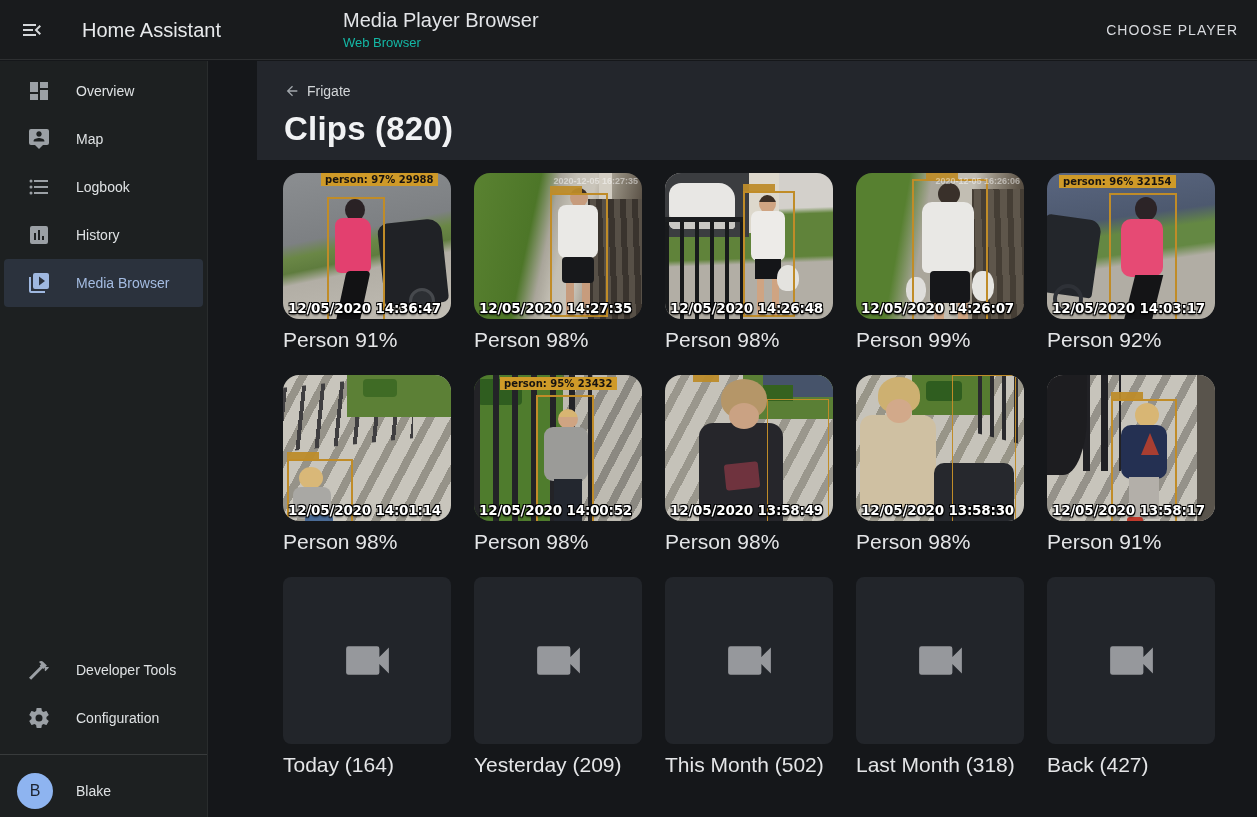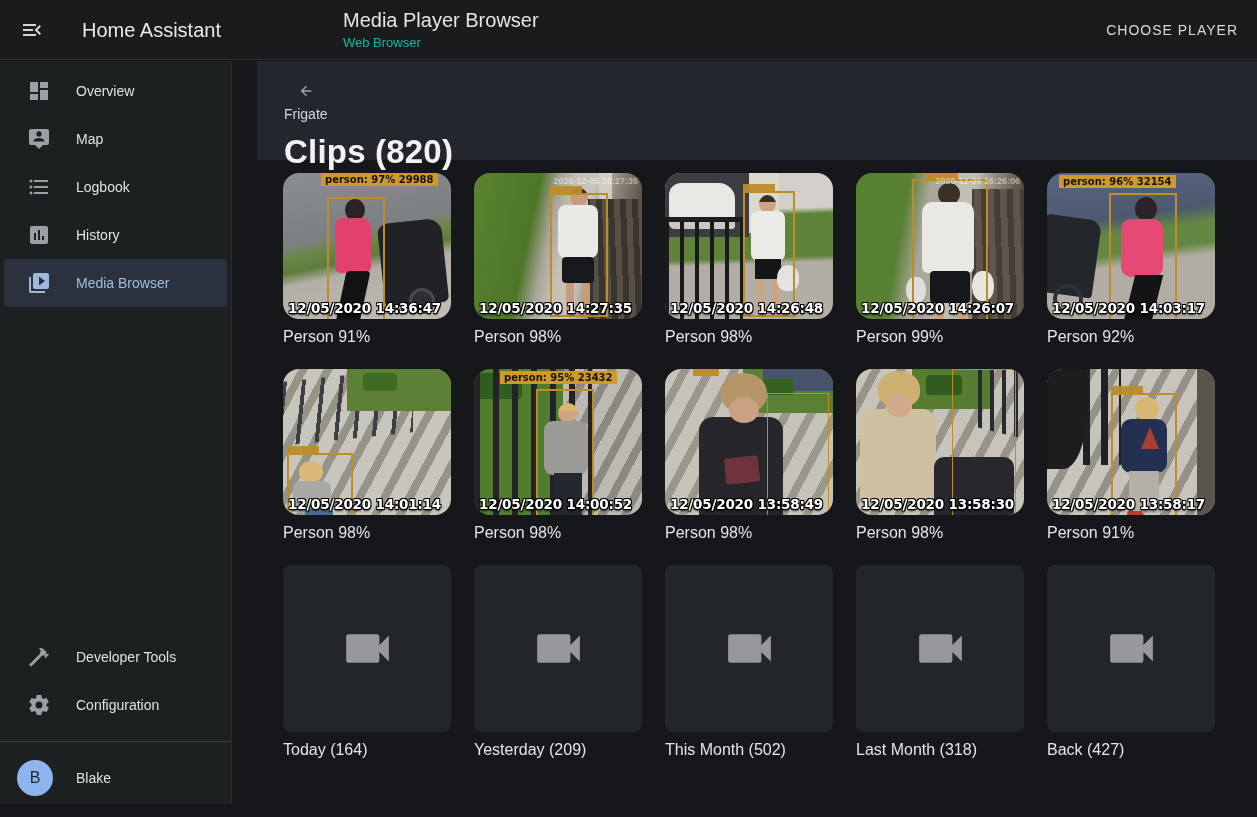--- a/index.html
+++ b/index.html
@@ -13,49 +13,49 @@
     color: #d3d6d9; cursor: pointer; }
   .ha-title { position: absolute; left: 82px; top: 0; line-height: 60px;
     font-size: 20px; color: #e7e9eb; }
   .panel-head { position: absolute; left: 343px; top: 9px; }
   .panel-title { font-size: 20px; font-weight: 500; color: #e3e5e8; }
   .panel-sub { font-size: 13px; color: #14b8a6; margin-top: 3px; }
   .choose-player { position: absolute; right: 19px; top: 0; height: 60px; line-height: 60px;
     font-size: 14px; font-weight: 500; letter-spacing: 1px; color: #d8dade; cursor: pointer; }
 
   
-  .sidebar { position: fixed; left: 0; top: 61px; bottom: 13px; width: 232px;
+  .sidebar { position: fixed; left: 0; top: 61px; bottom: 0; width: 208px;
     background: #1d2021; border-right: 1px solid rgba(255,255,255,0.055); z-index: 20; }
   .sb-list { padding-top: 6px; }
   .sb-item { position: relative; height: 48px; display: flex; align-items: center;
     cursor: pointer; border-radius: 4px; margin: 0 4px; }
   .sb-item .icn { position: absolute; left: 23px; width: 24px; height: 24px; color: #9ba0a5; }
   .sb-item .lbl { position: absolute; left: 72px; font-size: 14px; font-weight: 500; color: #dfe2e4; }
   .sb-item.selected { background: #2b323d; }
   .sb-item.selected .icn { color: #9fb8e0; }
   .sb-item.selected .lbl { color: #a4bce2; }
   .sb-footer { position: absolute; left: 0; right: 0; bottom: 2px; }
   .sb-divider { height: 1px; background: rgba(255,255,255,0.12); margin-top: 12px; }
   .sb-footer .pad { height: 12px; }
   .avatar { position: absolute; left: 13px; top: 6px; width: 36px; height: 36px; border-radius: 50%;
     background: #8eb4f0; color: #1d2430; font-size: 16px; font-weight: 500;
     display: flex; align-items: center; justify-content: center; }
 
   
   .main { position: fixed; left: 257px; top: 61px; right: 0; bottom: 0; background: #15171a; overflow: hidden; }
   .main-header { height: 99px; background: #23262c; padding: 22px 0 0 27px; }
-  .crumb { display: flex; align-items: center; gap: 7px; color: #d3d6d9; font-size: 14px; cursor: pointer; width: fit-content; flex-direction: column; }
+  .crumb { display: flex; align-items: center; gap: 7px; color: #d3d6d9; font-size: 14px; cursor: pointer; width: fit-content; }
   .crumb .icn { width: 16px; height: 16px; color: #a2a7ac; }
   .page-title { margin-top: 11px; font-size: 33px; font-weight: 700; color: #f1f2f4; letter-spacing: 0.2px; }
 
   .grid { padding: 13px 0 0 26px; display: grid; grid-template-columns: repeat(5, 168px);
     column-gap: 23px; row-gap: 23px; }
   .card { cursor: pointer; }
   .thumb { position: relative; width: 168px; height: 146px; border-radius: 16px; overflow: hidden; }
-  .caption { margin-top: 9px; font-size: 16px; color: #e4e5e7; }
+  .caption { margin-top: 9px; font-size: 21px; color: #e4e5e7; }
   .folder-thumb { width: 168px; height: 167px; border-radius: 8px; background: #22252a;
     display: flex; align-items: center; justify-content: center; }
   .folder-thumb svg { width: 57px; height: 57px; color: #96989c; }
 
   
   .ts { position: absolute; left: 5px; bottom: 3px; z-index: 6; color: #fff;
     font-family: "DejaVu Sans", sans-serif; font-weight: 700; font-size: 13.5px; letter-spacing: -0.2px;
     text-shadow: -1px -1px 0 #000, 1px -1px 0 #000, -1px 1px 0 #000, 1px 1px 0 #000, 0 2px 2px rgba(0,0,0,.8);
     white-space: nowrap; }
   .osd { position: absolute; right: 4px; top: 3px; z-index: 6; color: rgba(255,255,255,0.48);

